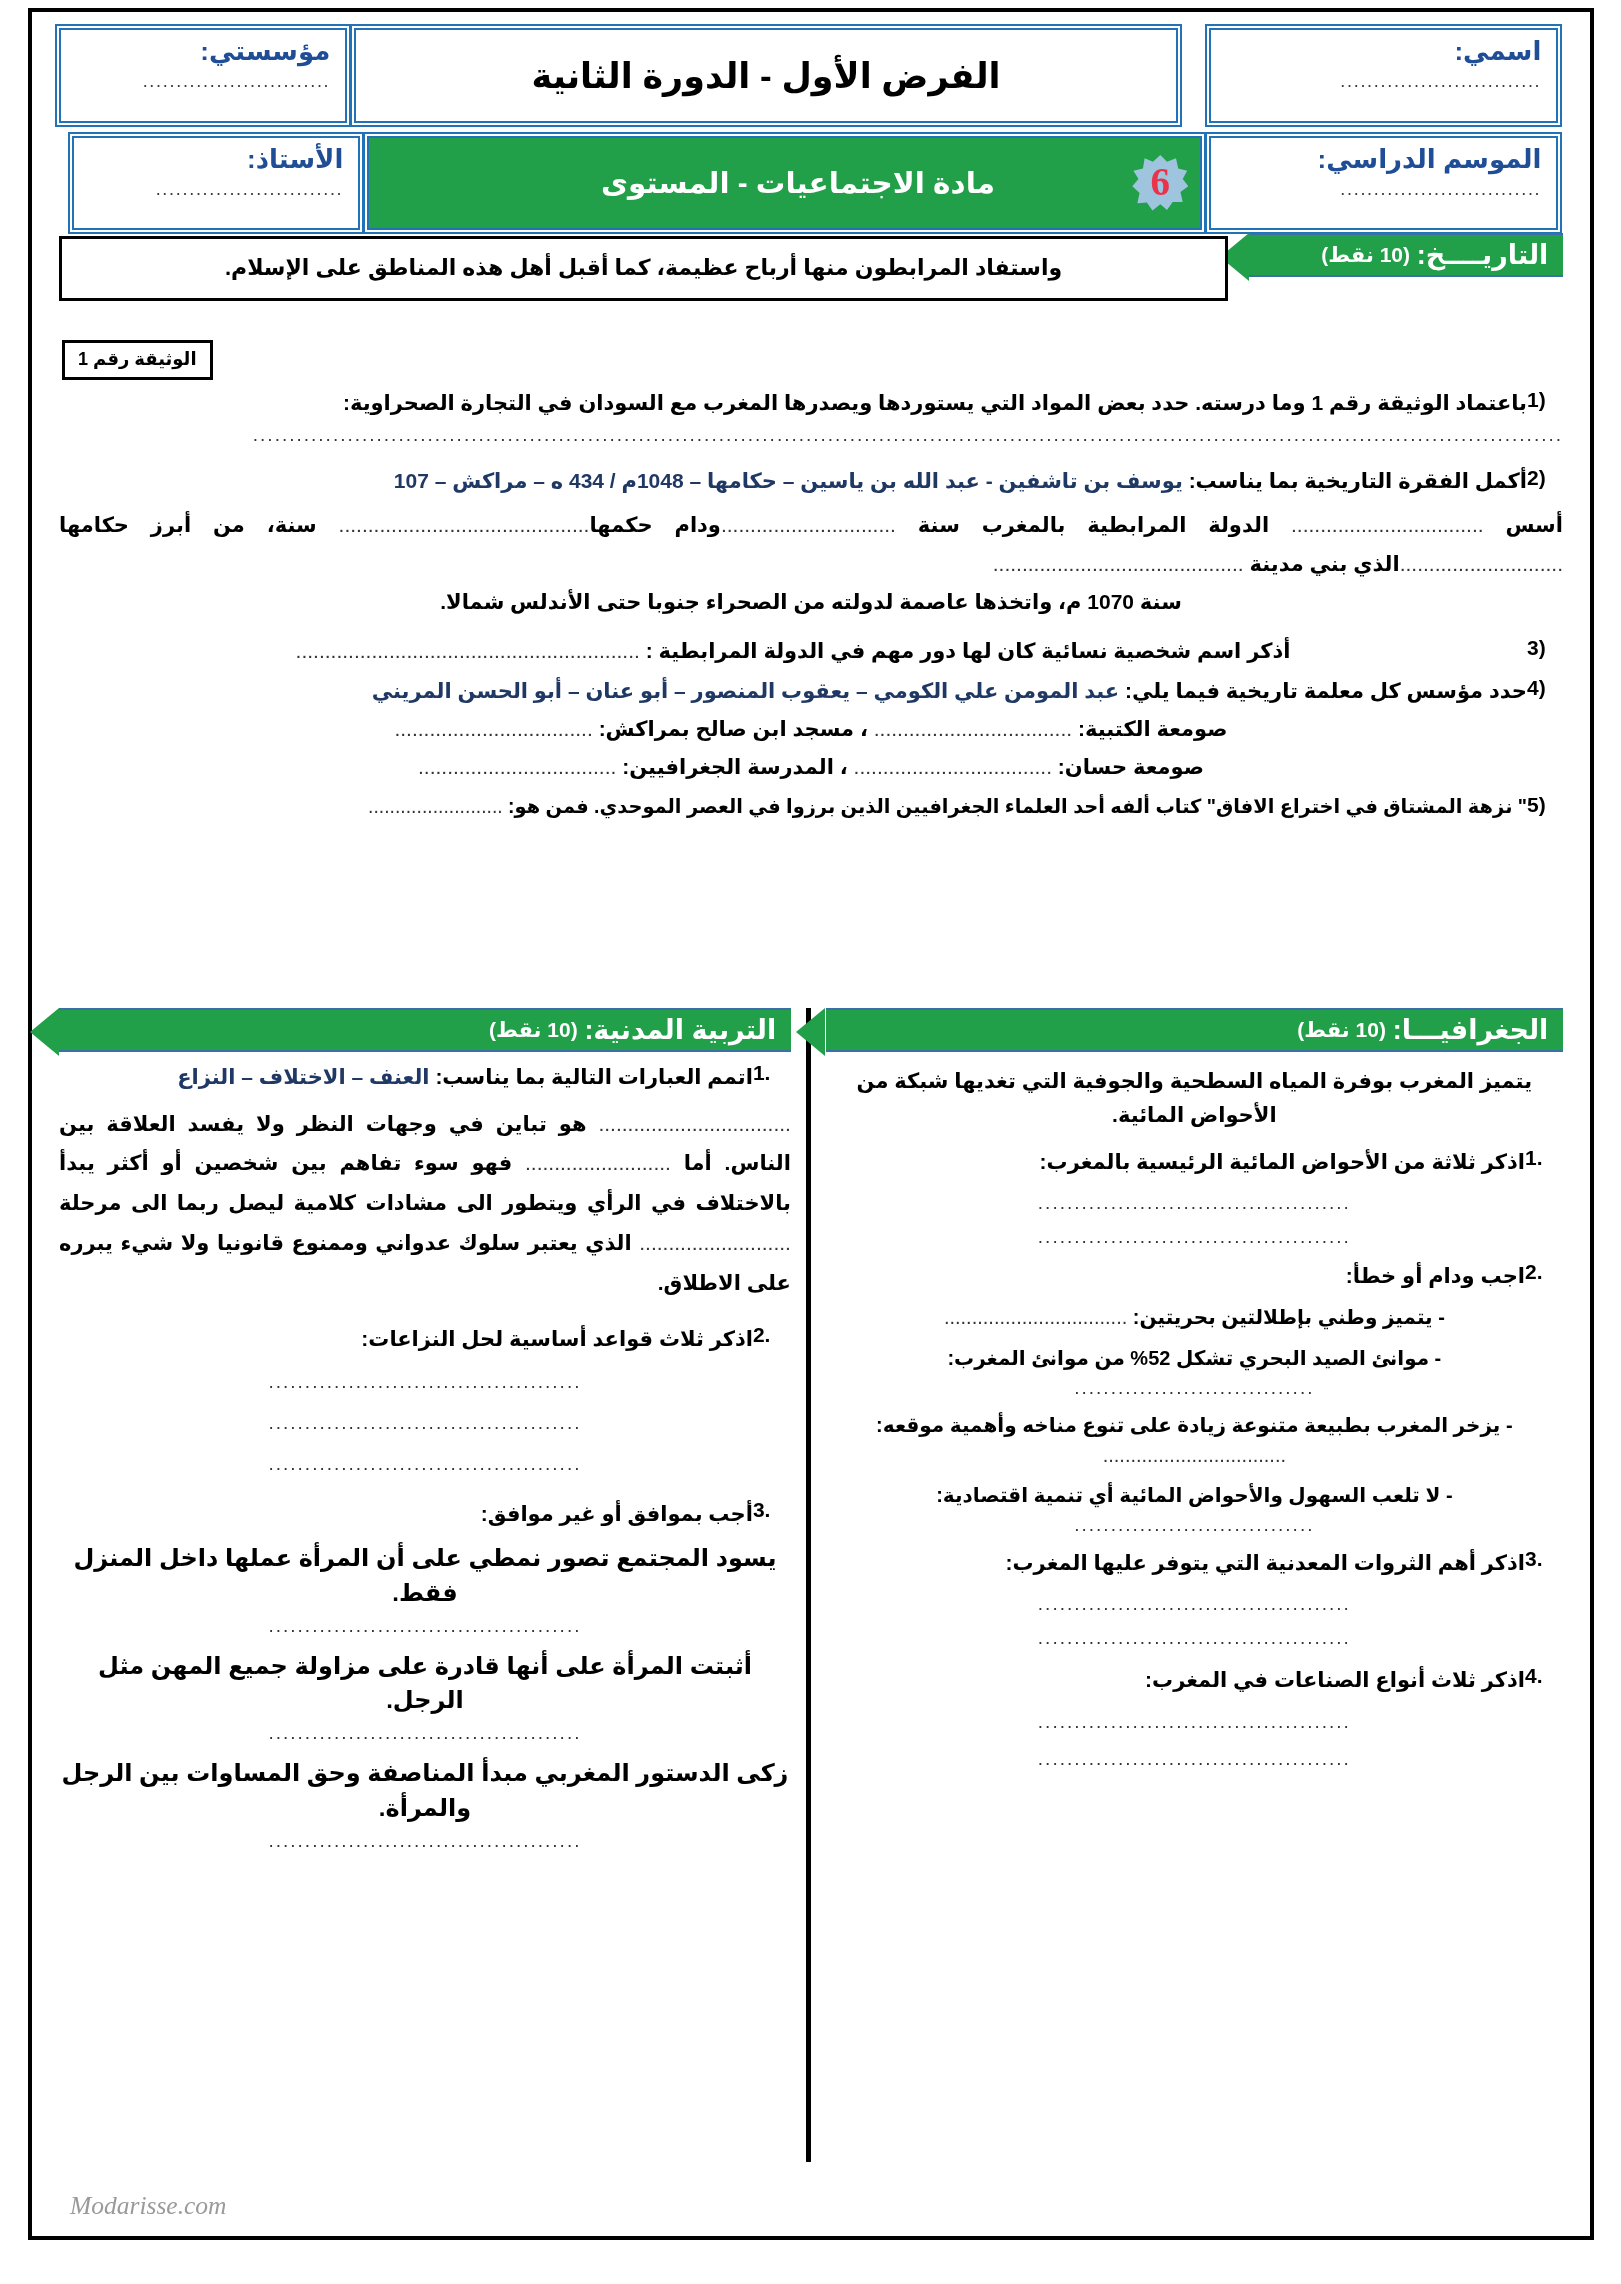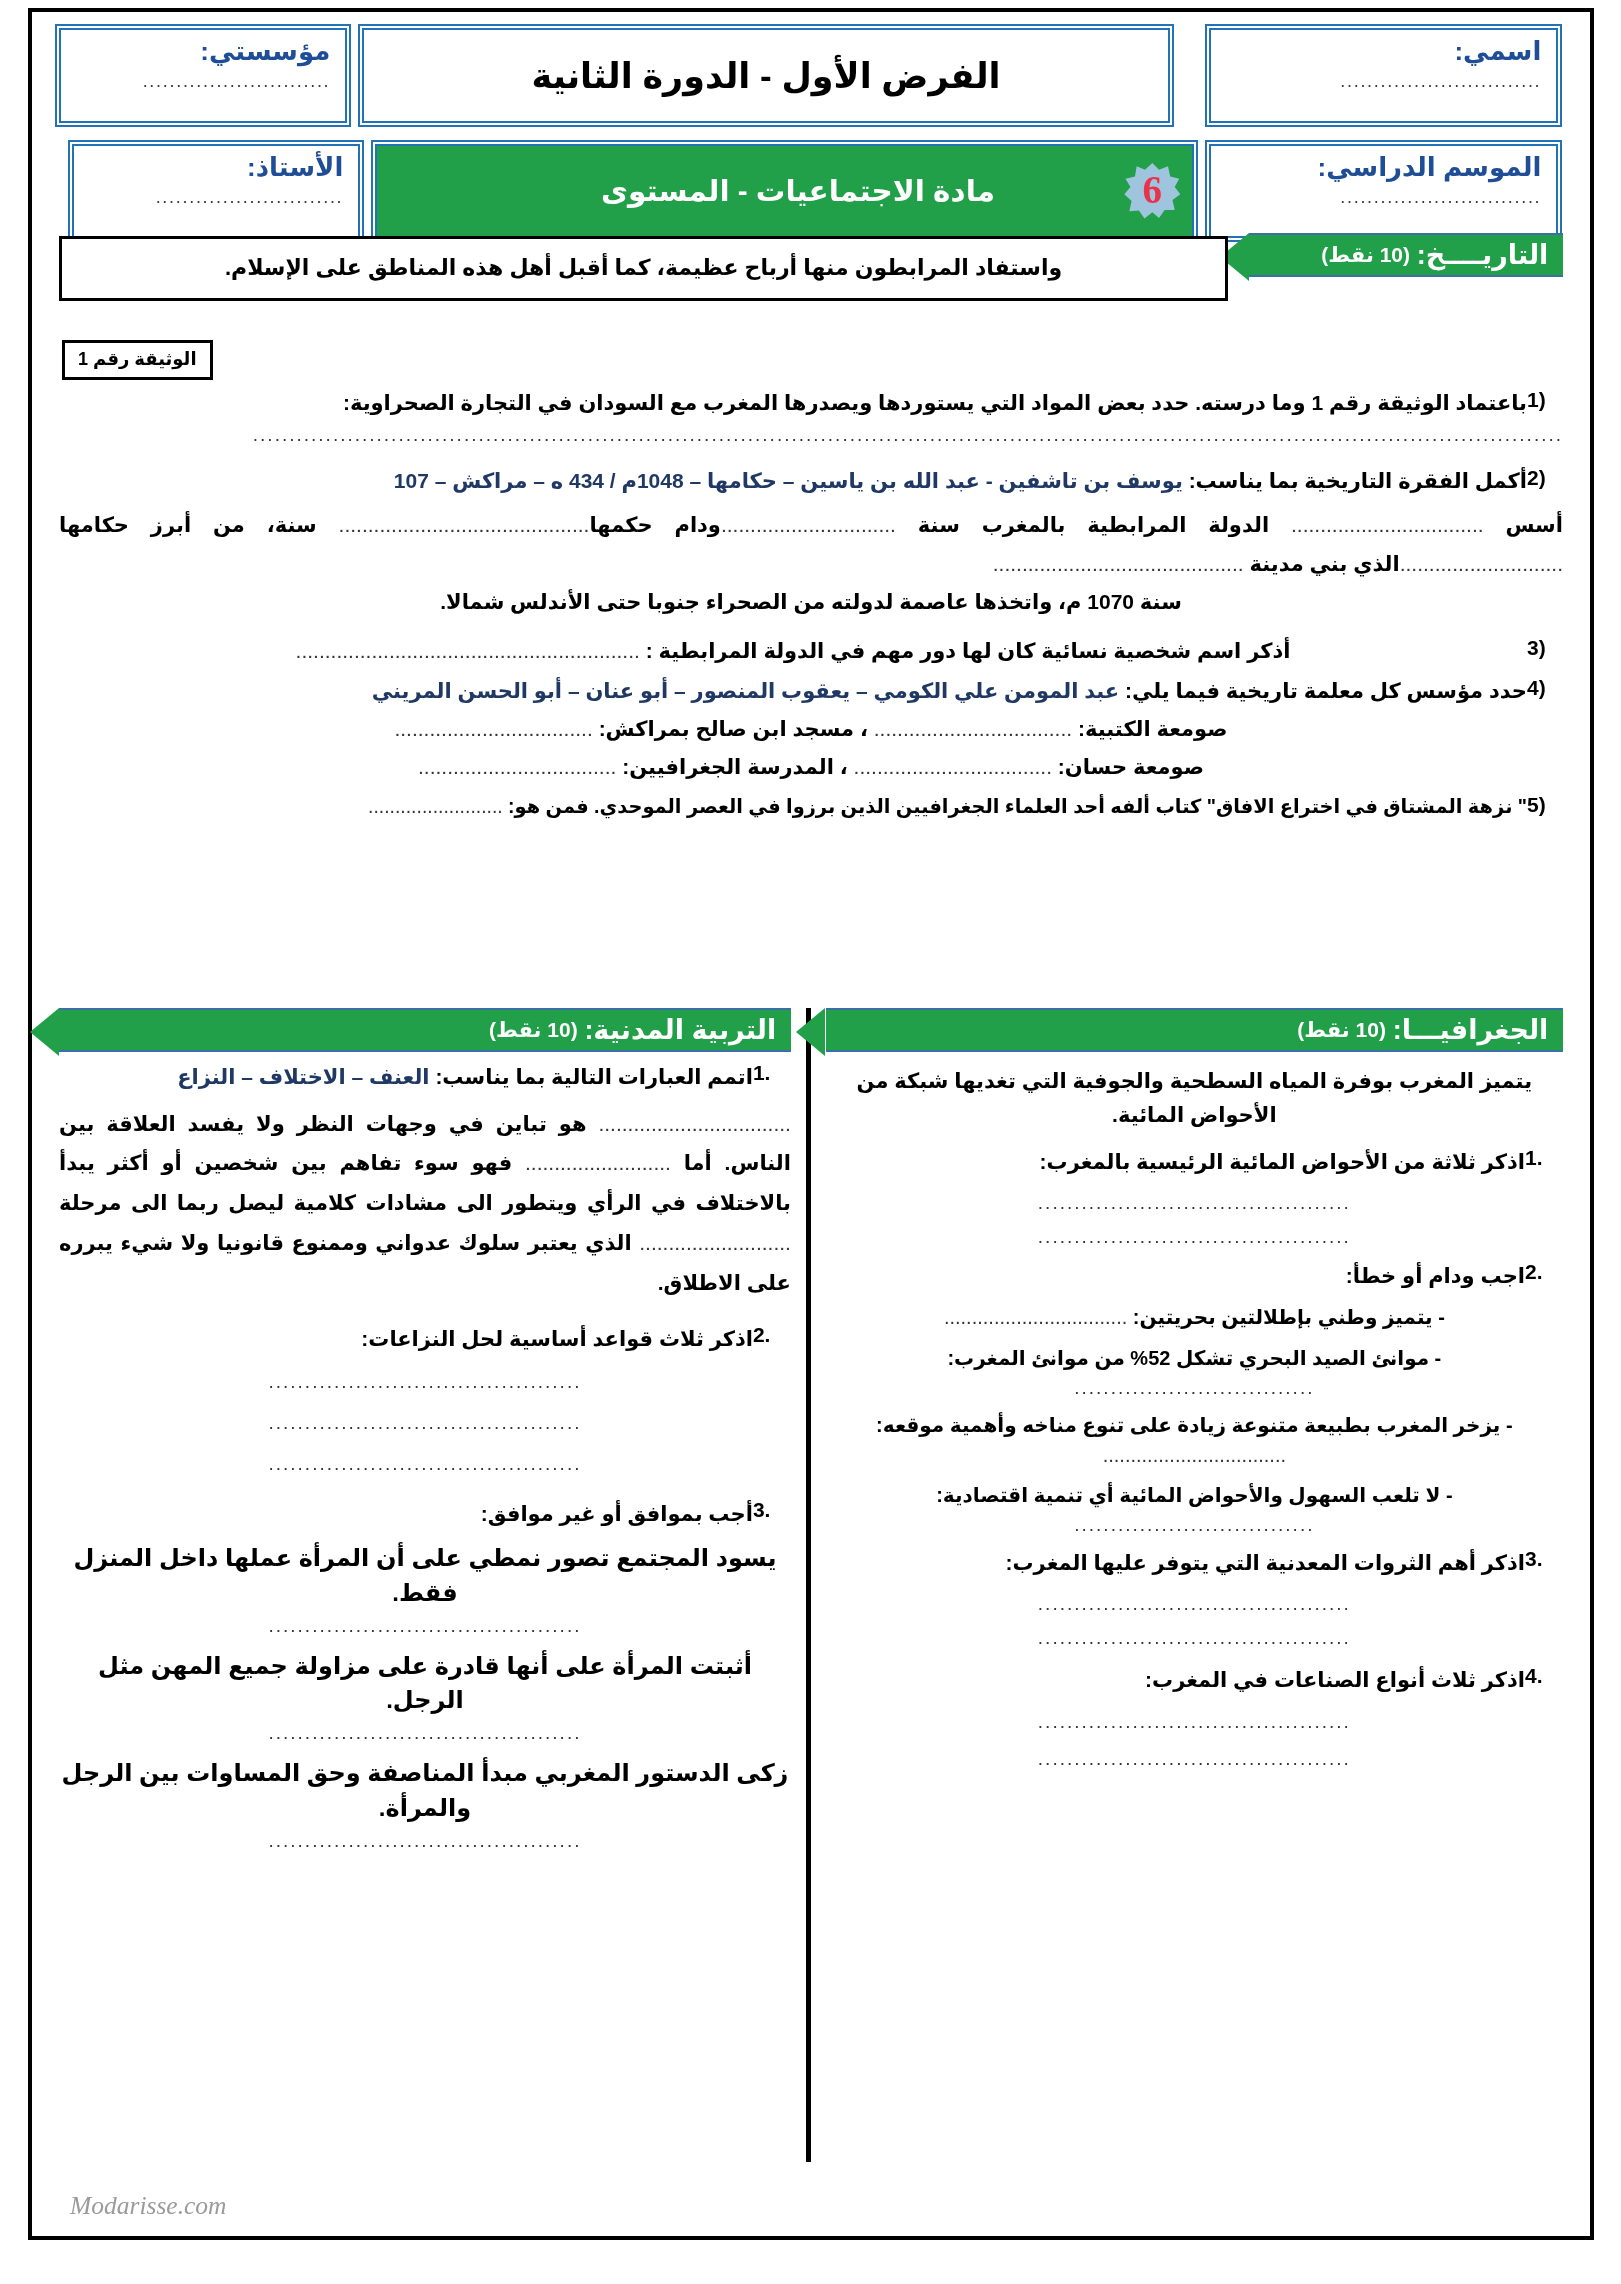--- a/index.html
+++ b/index.html
@@ -26,21 +26,21 @@
   
   .hdr-wrap {
     position: absolute;
     top: 16px; right: 32px; left: 27px;
     height: 194px;
   }
   .hdr-row {
     display: flex;
     flex-direction: row;
     width: 100%;
-    gap: 8px;
+    gap: 0;
   }
   .hdr-cell {
     border: 2.7px solid #2272b8;
     outline: 2px solid #2272b8;
     outline-offset: 2px;
     background: #fff;
     position: relative;
     padding: 6.7px 14.7px 5.4px 14.7px;
     overflow: hidden;
   }
@@ -295,21 +295,21 @@
       <div class="hdr-title-cell" style="flex:1 1 auto; order:2; margin:0 6.7px;">
         <div class="hdr-title">الفرض الأول  - الدورة الثانية</div>
       </div>
 
       <div class="hdr-cell" style="width:349px; order:1;margin-left:24px;">
         <div class="hdr-label">اسمي:</div>
         <div class="dots-line">..............................</div>
       </div>
     </div>
 
-    <div class="hdr-row" style="height:94px; margin-top:21px;padding-left:13px;">
+    <div class="hdr-row" style="height:94px; margin-top:13px;padding-left:13px;">
       <div class="hdr-cell" style="width:288px; order:3;">
         <div class="hdr-label">الأستاذ:</div>
         <div class="dots-line">............................</div>
       </div>
       <div class="subject-banner" style="flex:1 1 auto; order:2; margin:0 6.7px;">
         <div class="subject-text">مادة الاجتماعيات - المستوى</div>
         <div class="level-badge">
           <div class="burst"></div>
           <div class="num">6</div>
         </div>

